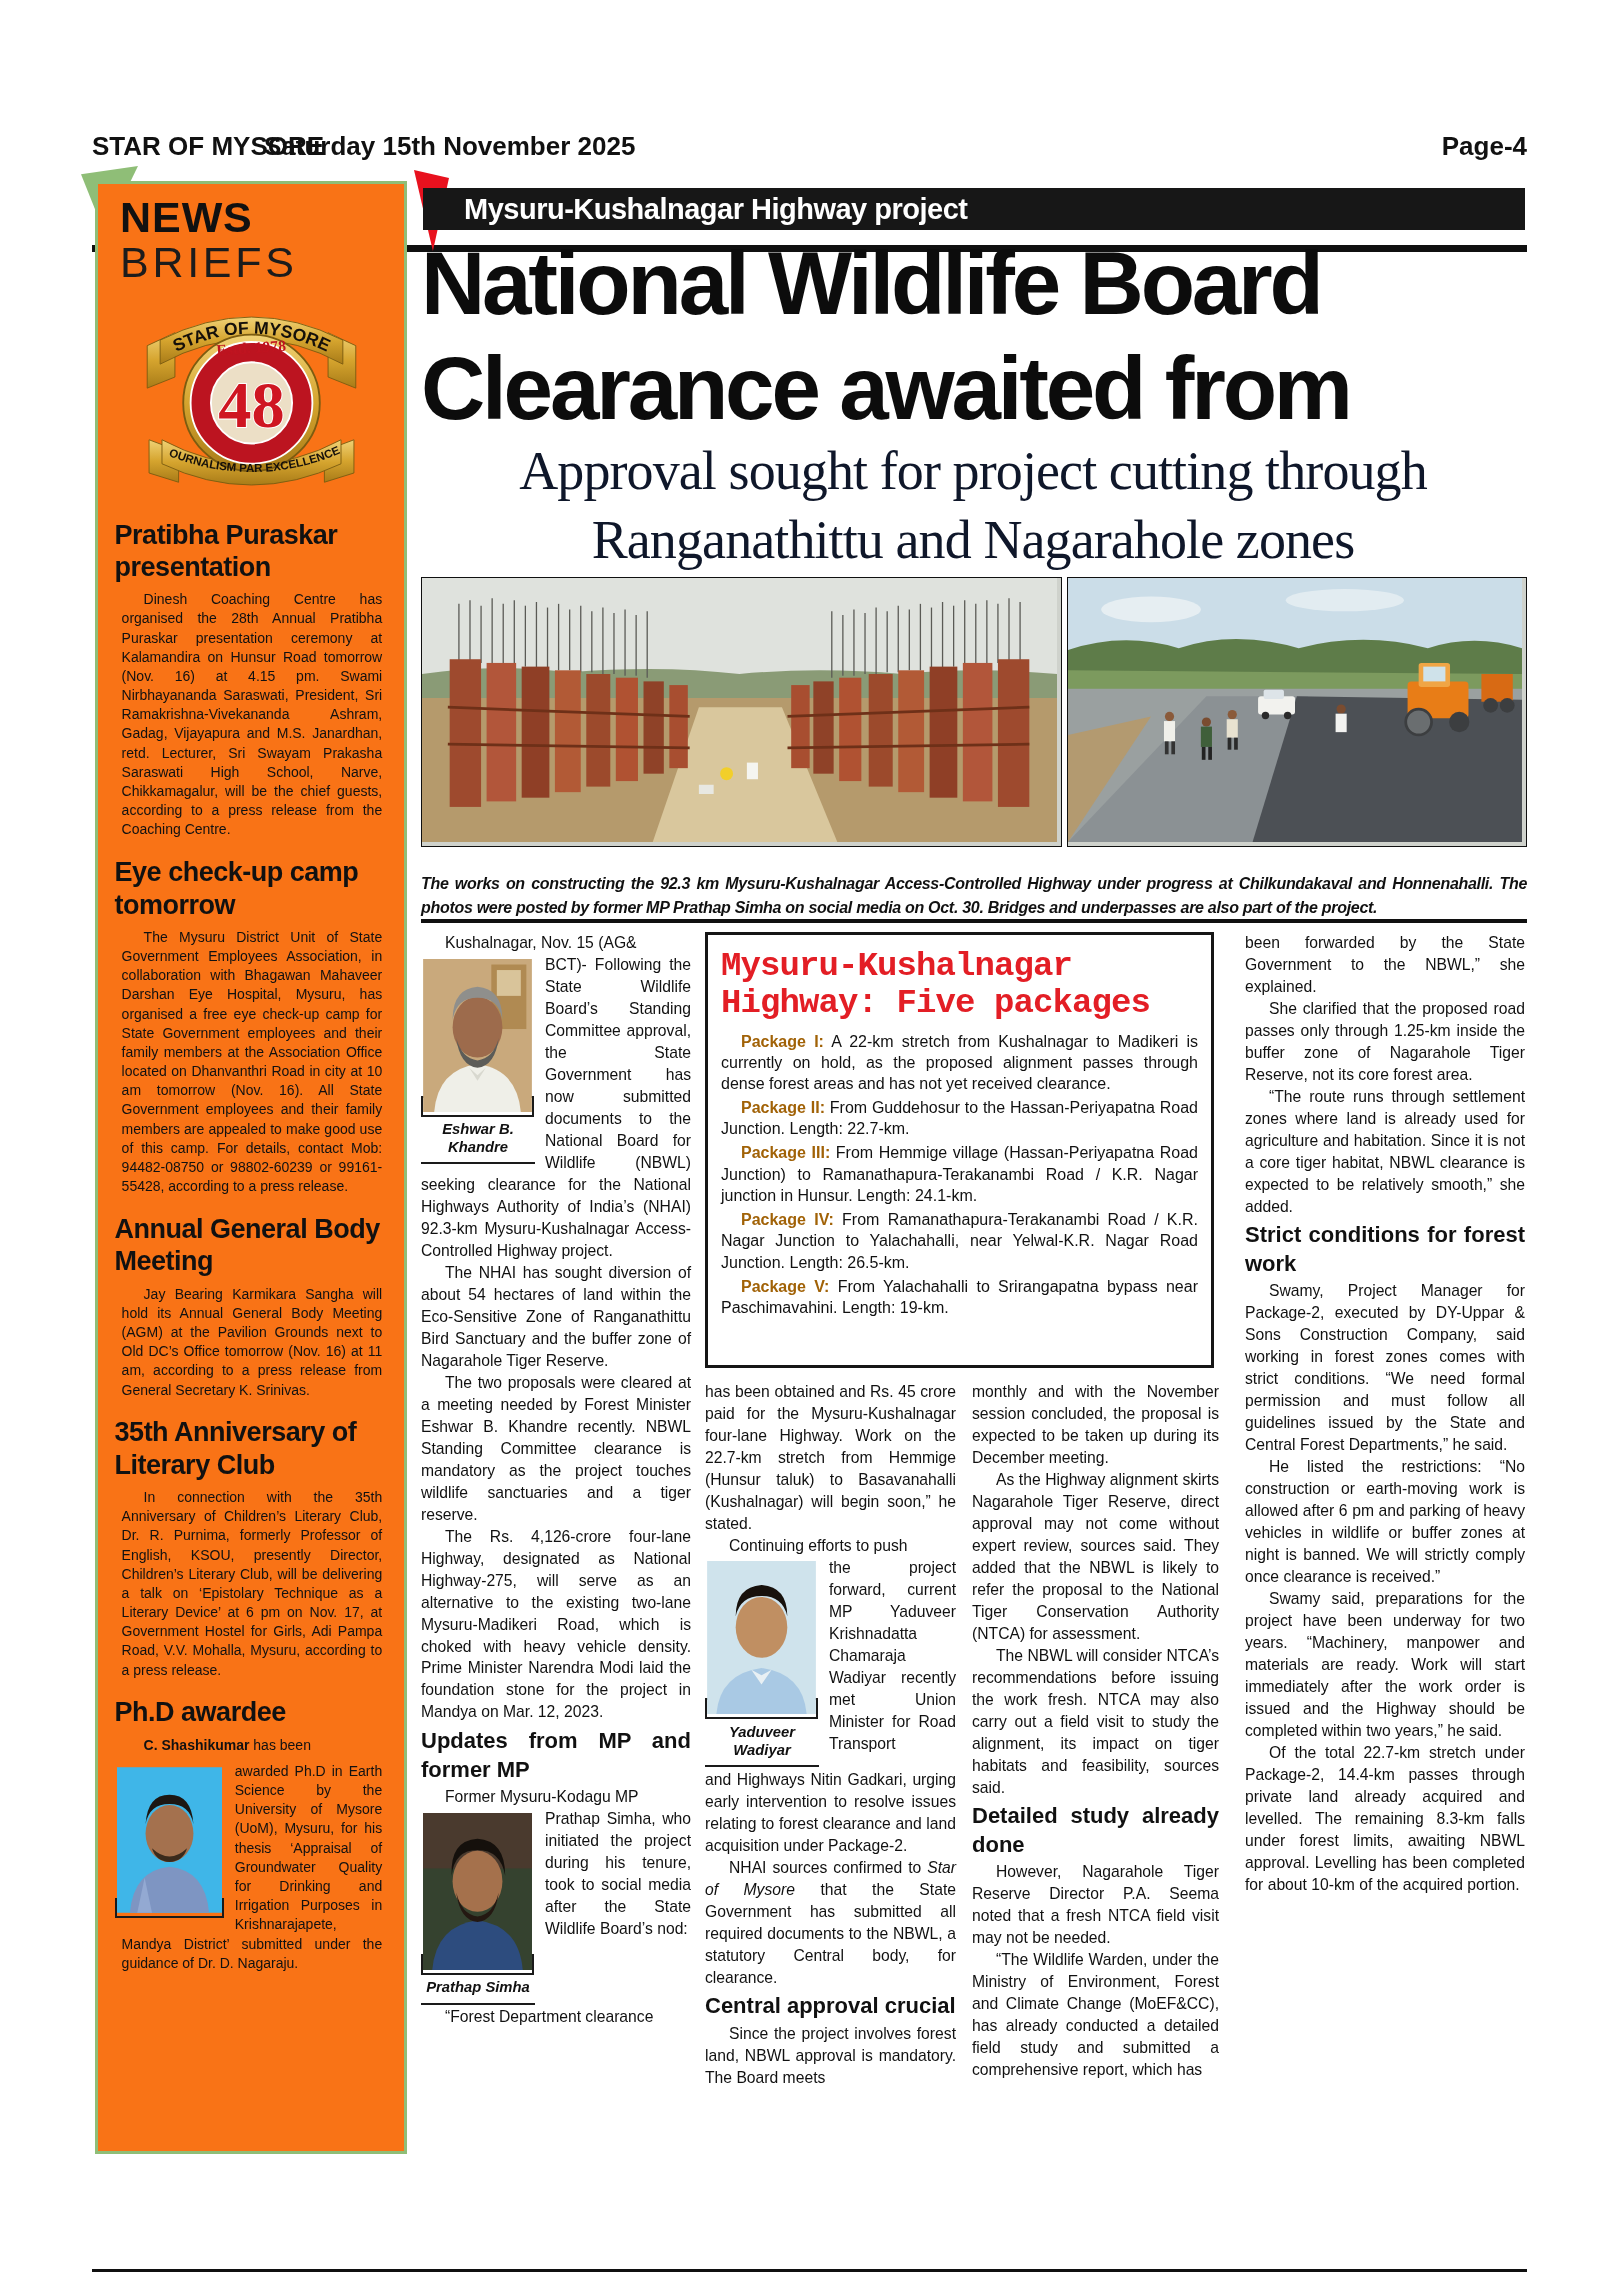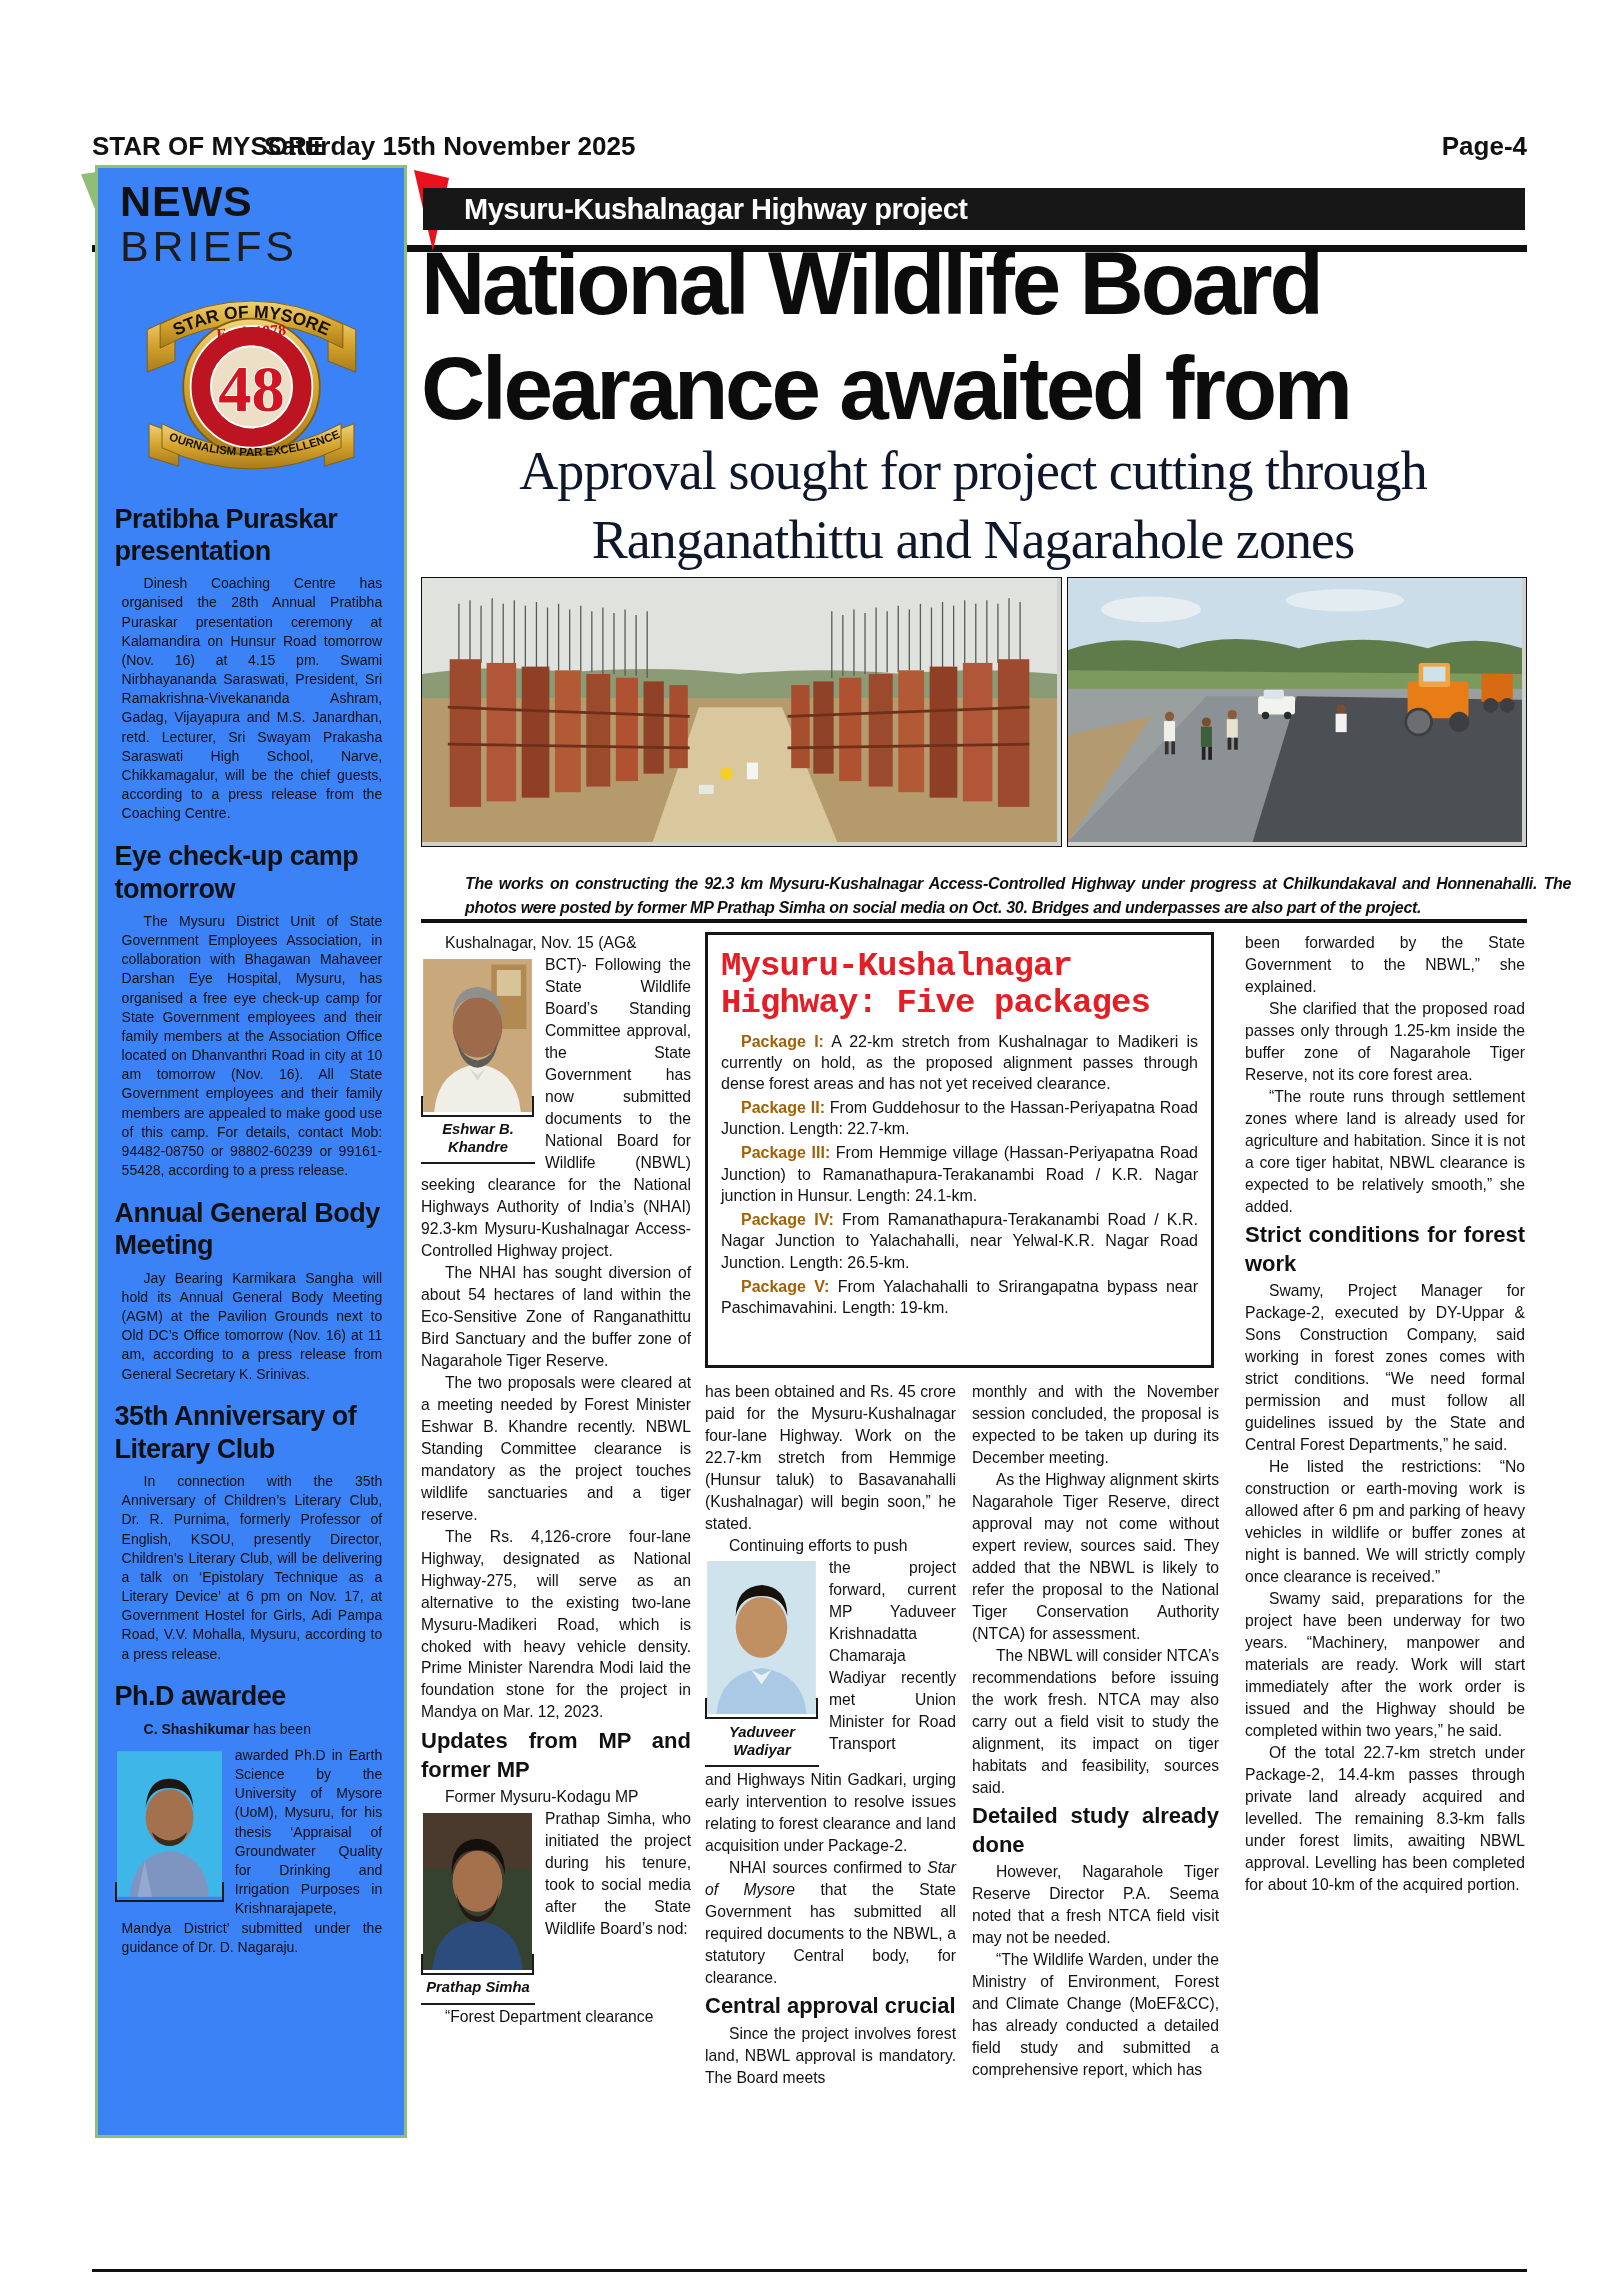--- a/index.html
+++ b/index.html
@@ -8,22 +8,22 @@
 
   
   .masthead{position:absolute;top:131px;left:92px;width:1435px;height:33px;font-weight:bold;font-size:26px;}
   .mh-name{position:absolute;left:0;top:0;}
   .mh-date{position:absolute;left:172px;top:0;}
   .mh-page{position:absolute;right:0;top:0;}
   .header-rule{position:absolute;left:92px;top:245px;width:1435px;height:7.4px;background:#101010;}
   .bottom-rule{position:absolute;left:92px;top:2269px;width:1435px;height:2.8px;background:#101010;}
 
   
-  .briefs-box{position:absolute;left:95px;top:165px;width:312px;height:1973px;border:3.7px solid #8fbe77;
-              box-sizing:border-box;padding:7.4px 14.8px 9.2px 16.6px;background:#3b82f6;}
+  .briefs-box{position:absolute;left:95px;top:181px;width:312px;height:1973px;border:3.7px solid #8fbe77;
+              box-sizing:border-box;padding:7.4px 14.8px 9.2px 16.6px;background:#f97316;}
   .green-fold{position:absolute;left:81px;top:166px;width:57px;height:68px;background:#8fbe77;
               clip-path:polygon(0 12%,100% 0,42% 100%);}
   .briefs-title{margin:3.7px 0 0 5.5px;line-height:1.04;}
   .briefs-title .t1{font-size:43px;font-weight:bold;letter-spacing:0.9px;}
   .briefs-title .t2{font-size:43px;font-weight:normal;letter-spacing:3.7px;color:#1c1c1c;}
   .logo-wrap{text-align:center;margin:7.4px 0 1.8px;}
   .brief h3{font-size:27px;font-weight:bold;line-height:1.2;margin:16.6px 0 6.5px;letter-spacing:-0.5px;}
   .brief p{font-size:14px;line-height:1.37;text-align:justify;margin:7px;text-indent:22px;}
   .lead-line{text-indent:22px !important;}
   .brief .noind{text-indent:0;}
@@ -40,21 +40,21 @@
   .headline{position:absolute;left:421px;top:231px;width:1108px;font-size:89px;font-weight:bold;
             letter-spacing:-3.2px;line-height:1.18;color:#0c0c0c;}
   .subhead{position:absolute;left:421px;top:437px;width:1104px;text-align:center;color:#0f172a;
            font-family:Liberation Serif, serif;font-size:54px;line-height:1.28;letter-spacing:-0.9px;}
 
   
   .photo{position:absolute;top:577px;border:1.8px solid #101010;line-height:0;background:#cfd2cc;}
   .photo-left{left:421px;width:639px;height:268px;}
   .photo-right{left:1067px;width:458px;height:268px;}
   .lede-caption{position:absolute;left:421px;top:856px;width:1106px;font-size:16px;font-weight:bold;
-                font-style:italic;line-height:1.5;letter-spacing:-0.3px;text-align:justify;margin-left:44px;}
+                font-style:italic;line-height:1.5;letter-spacing:-0.3px;text-align:justify;}
   .caption-rule{position:absolute;left:421px;top:919px;width:1106px;height:3.7px;background:#101010;}
 
   
   .bodycol{position:absolute;font-size:15.7px;line-height:1.4;text-align:justify;}
   .bodycol p{margin:0;text-indent:24px;}
   .bodycol p.noind{text-indent:0;}
   .col1{left:421px;top:932px;width:270px;}
   .col2{left:705px;top:1381px;width:251px;}
   .col3{left:972px;top:1381px;width:247px;}
   .col4{left:1245px;top:932px;width:280px;}

